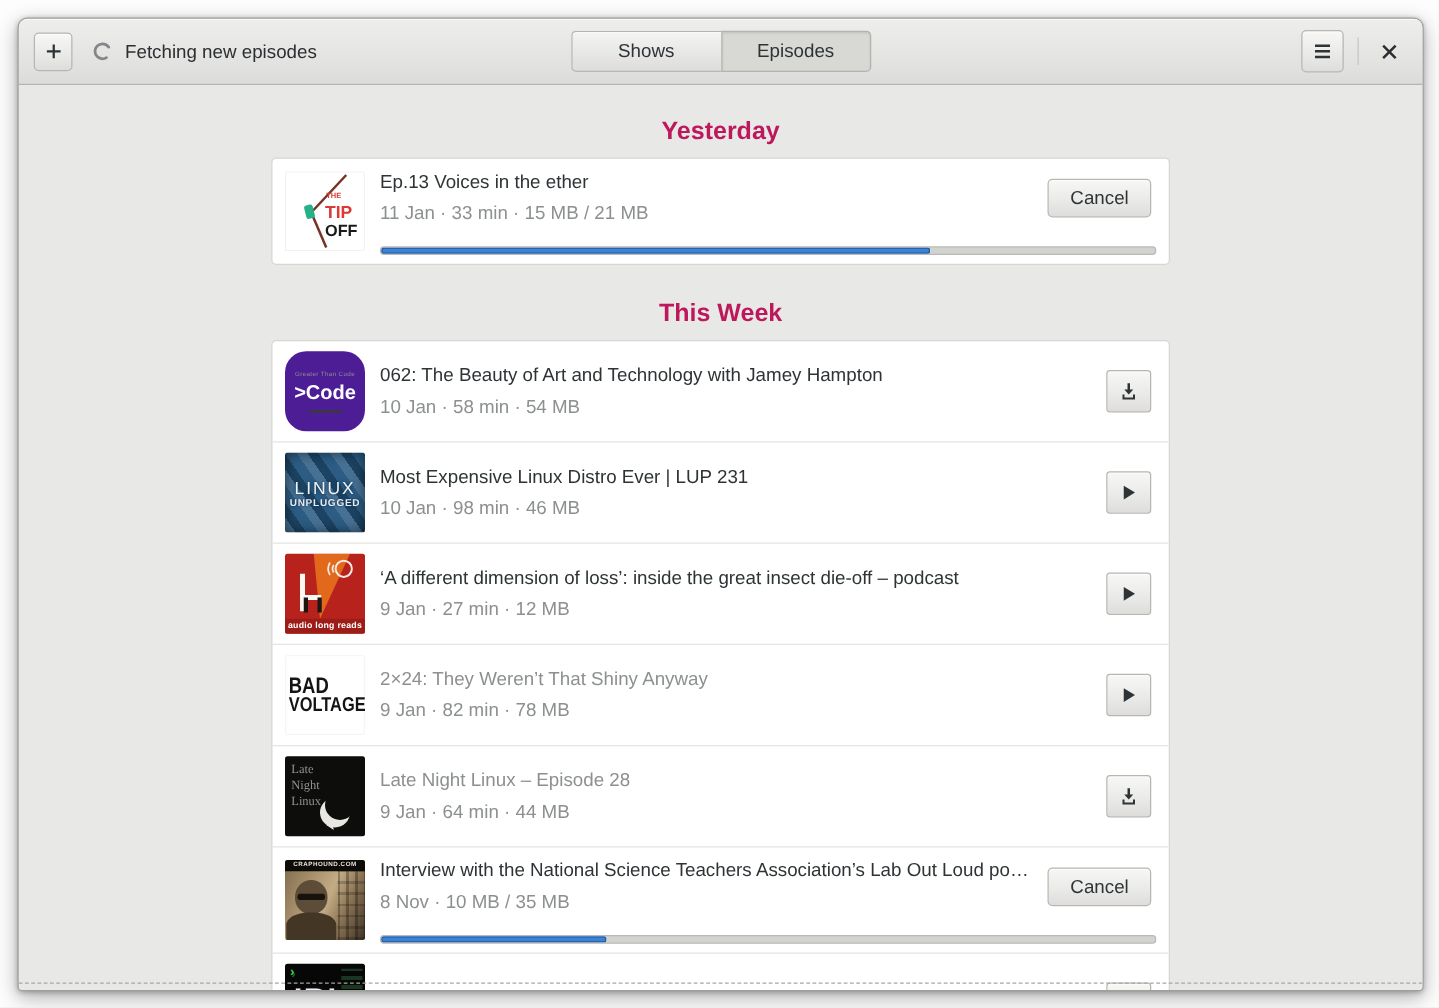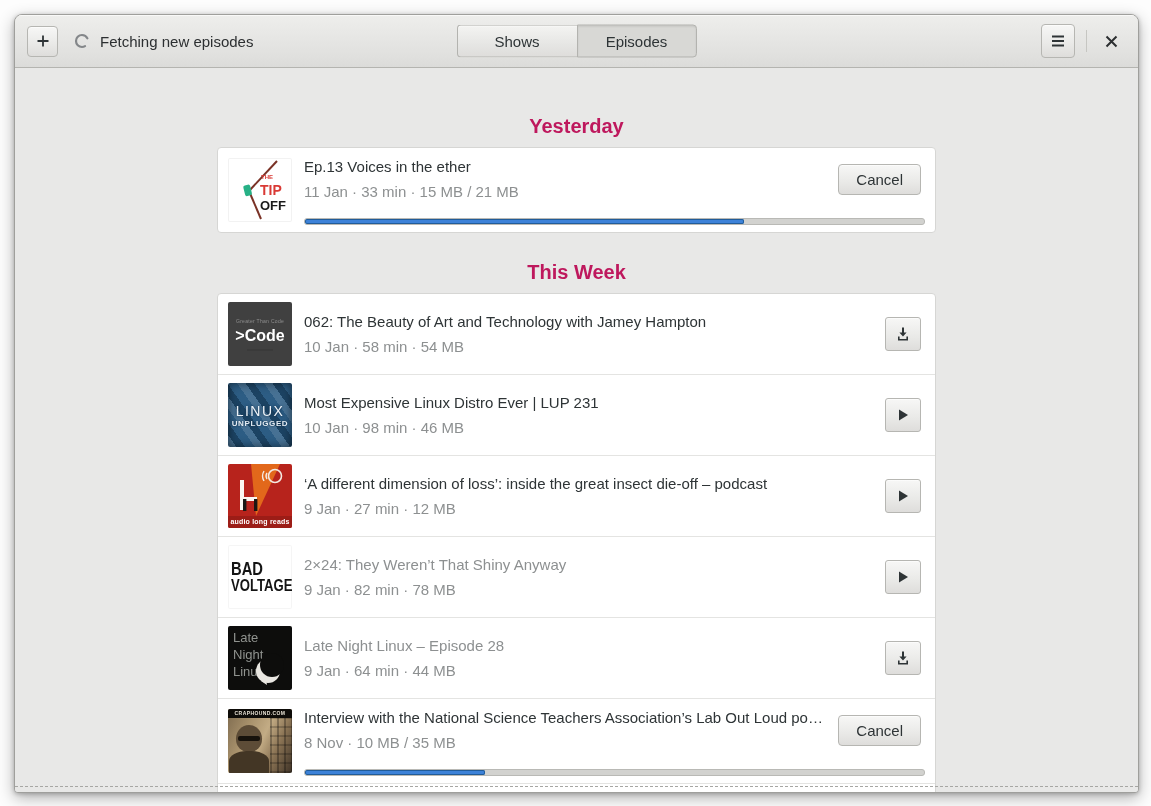--- a/index.html
+++ b/index.html
@@ -5,21 +5,21 @@
   html,body{margin:0;padding:0;}
   body{
     width:1151px;height:806px;position:relative;background:#fdfdfd;
     font-family:"Liberation Sans","DejaVu Sans",sans-serif;
     -webkit-font-smoothing:antialiased;overflow:hidden;color:#2e3436;
   }
   .window{
     position:absolute;left:14px;top:14px;width:1123px;height:777px;
     border:1px solid #9f9f9c;border-radius:8px 8px 4px 4px;
     box-shadow:0 5px 16px rgba(0,0,0,.30),0 1px 4px rgba(0,0,0,.22);
-    overflow:hidden;background:#e8e8e7;display:flex;flex-direction:column;gap:21px;
+    overflow:hidden;background:#e8e8e7;display:flex;flex-direction:column;
   }
   
   .titlebar{
     position:relative;height:52px;flex:none;
     background:linear-gradient(to bottom,#eeeeec,#e0e0de 80%,#dbdbd9);
     border-bottom:1px solid #b4b4b0;
     box-shadow:inset 0 1px 0 rgba(255,255,255,.65);
     display:flex;align-items:center;
   }
   .hb-left{display:flex;align-items:center;padding-left:12px;flex:1;min-width:0;}
@@ -89,22 +89,22 @@
     position:absolute;left:0;right:-4px;bottom:7px;height:5px;border-radius:3px;
     background:#d2d2cf;border:1px solid #b9b9b5;overflow:hidden;
   }
   .progress-fill{height:100%;background:var(--accent,#3d82d8);
     box-shadow:inset 0 0 0 1px #215c99;border-radius:2px;}
   .undershoot{
     position:absolute;left:0;right:0;bottom:5px;border-top:1px dashed #a6a6a3;
   }
   
   .logo-tipoff{background:#fff;box-shadow:inset 0 0 0 1px rgba(0,0,0,.05);}
-  .logo-code{background:#404040;display:flex;flex-direction:column;
-    align-items:center;justify-content:center;}
+  .logo-code{background:#4c1d95;display:flex;flex-direction:column;
+    align-items:center;justify-content:center;border-radius:17px;}
   .code-top{font-size:5px;color:#8f8f8f;margin-bottom:3px;letter-spacing:.3px;}
   .code-main{font-size:16px;font-weight:700;color:#fff;}
   .code-sub{width:26px;height:2px;background:#3a3a3a;margin-top:4px;}
   .logo-lup{
     background:#24567f;
     background-image:
       repeating-linear-gradient(55deg,rgba(255,255,255,.16) 0 7px,rgba(0,0,0,.22) 7px 14px,rgba(255,255,255,.04) 14px 22px);
     display:flex;flex-direction:column;align-items:center;justify-content:center;
     box-shadow:inset 0 0 10px rgba(0,0,0,.55);
   }
@@ -116,21 +116,21 @@
     color:#fff;font-size:7px;font-weight:700;text-align:center;line-height:12px;
     letter-spacing:.2px;
   }
   .logo-bv{background:#fff;display:flex;flex-direction:column;justify-content:center;
     box-shadow:inset 0 0 0 1px rgba(0,0,0,.04);}
   .bv1,.bv2{font-weight:800;color:#141414;transform:scaleX(.82);transform-origin:left;
     margin-left:3px;line-height:1.02;}
   .bv1{font-size:18px;}
   .bv2{font-size:16px;}
   .logo-lnl{background:#0d0d0c;}
-  .lnl-text{position:absolute;top:4px;left:5px;font-size:13px;color:#90938f;line-height:1.3;}
+  .lnl-text{position:absolute;top:4px;left:5px;font-size:10px;color:#90938f;line-height:1.3;font-family:Liberation Serif, serif;}
   .logo-craphound{background:linear-gradient(115deg,#7d6a4e 0%,#a8916c 30%,#c3ac85 52%,#8a7354 72%,#3e3226 100%);}
   .ch-banner{position:absolute;top:0;left:0;right:0;height:9px;background:#0d0b08;
     color:#e8e2d5;font-size:5px;font-weight:700;text-align:center;line-height:9px;
     letter-spacing:.4px;}
   .ch-head{position:absolute;left:8px;top:16px;width:26px;height:27px;border-radius:50% 50% 46% 46%;background:#5d4c37;}
   .ch-glasses{position:absolute;left:10px;top:27px;width:22px;height:5px;background:#17120c;border-radius:2px;}
   .ch-body{position:absolute;left:1px;top:42px;width:40px;height:22px;border-radius:45% 45% 0 0;background:#433625;}
   .ch-shelf{position:absolute;right:0;top:9px;width:22px;bottom:0;
     background:repeating-linear-gradient(90deg,rgba(0,0,0,.28) 0 2px,transparent 2px 7px),
                repeating-linear-gradient(0deg,rgba(0,0,0,.20) 0 2px,transparent 2px 9px);}

